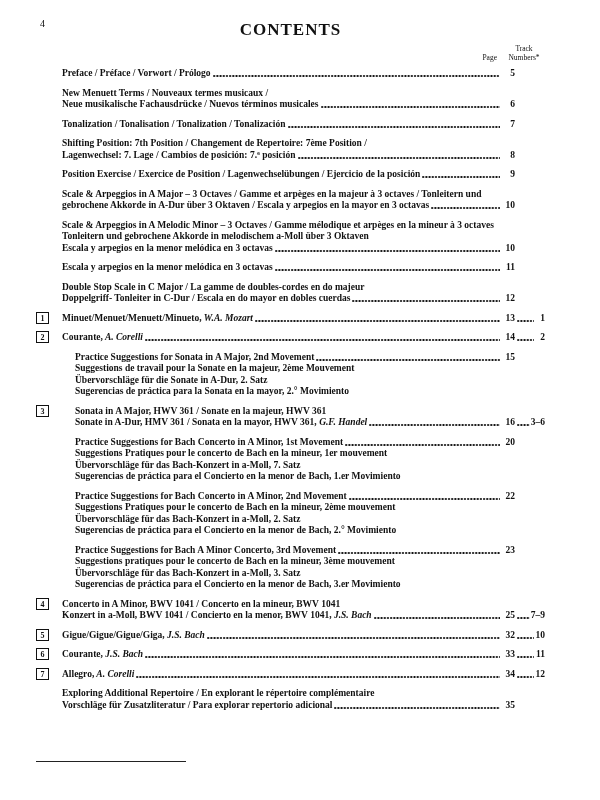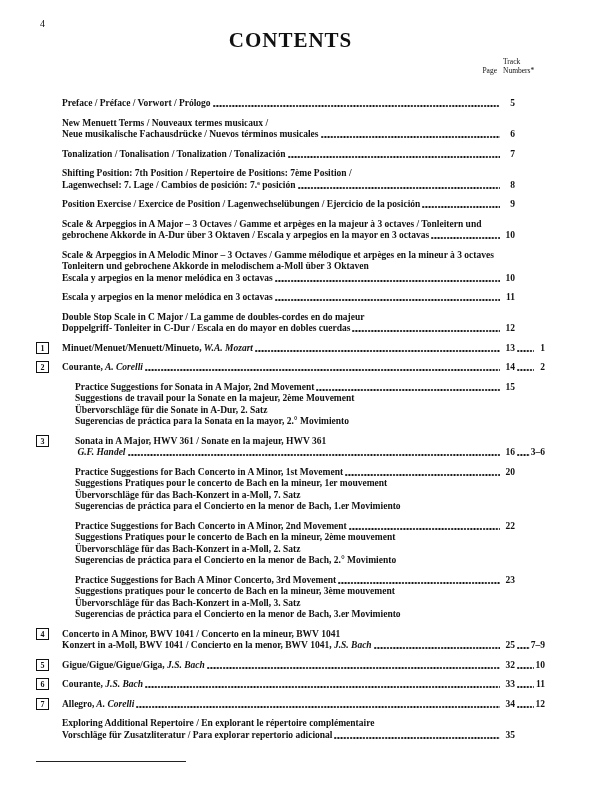--- a/index.html
+++ b/index.html
@@ -15,37 +15,37 @@
     position: relative;
     width: 600px; height: 800px;
     padding: 16px 55px 0 36px;
   }
   .folio {
     position: absolute; top: 18px; left: 40px;
     font-size: 10px;
   }
   .title {
     text-align: center;
-    font-size: 21px;
+    font-size: 17px;
     font-weight: bold;
     letter-spacing: 1px;
-    margin-top: 12px;
+    margin-top: 4px;
   }
   .col-heads {
     display: flex;
     justify-content: flex-end;
     align-items: flex-end;
     margin-top: 0px;
     height: 22px;
     font-size: 7.5px;
     line-height: 1.2;
   }
   .ch-page { text-align: left; margin-right: 6px; }
-  .ch-track { width: 42px; text-align: left; }
-  .entries { margin-top: 23px; }
+  .ch-track { width: 42px; text-align: center; }
+  .entries { margin-top: 6px; }
   .entry {
     display: flex;
     margin-bottom: 8px;
     font-weight: bold;
     font-size: 9.5px;
     line-height: 11.5px;
   }
   .box-col { width: 26px; flex: none; }
   .nbox {
     display: inline-block;
@@ -125,21 +125,21 @@
             <span class="t">Tonalization / Tonalisation / Tonalization / Tonalización</span>
             <span class="dots"></span>
             <span class="pg">7</span>
             <span class="track-area"></span>
           </div>
         </div>
       </div>
       <div class="entry">
         <div class="box-col"></div>
         <div class="body">
-          <div class="line"><span class="t">Shifting Position: 7th Position / Repertoire de Positions: 7ème Position /</span></div>
+          <div class="line"><span class="t">Shifting Position: 7th Position / Changement de Repertoire: 7ème Position /</span></div>
           <div class="line leader">
             <span class="t">Lagenwechsel: 7. Lage / Cambios de posición: 7.ª posición</span>
             <span class="dots"></span>
             <span class="pg">8</span>
             <span class="track-area"></span>
           </div>
         </div>
       </div>
       <div class="entry">
         <div class="box-col"></div>
@@ -242,20 +242,21 @@
           <div class="line"><span class="t">Suggestions de travail pour la Sonate en la majeur, 2ème Mouvement</span></div>
           <div class="line"><span class="t">Übervorschläge für die Sonate in A-Dur, 2. Satz</span></div>
           <div class="line"><span class="t">Sugerencias de práctica para la Sonata en la mayor, 2.° Movimiento</span></div>
         </div>
       </div>
       <div class="entry indent">
         <div class="box-col"><span class="nbox">3</span></div>
         <div class="body">
           <div class="line"><span class="t">Sonata in A Major, HWV 361 / Sonate en la majeur, HWV 361</span></div>
           <div class="line leader">
+            <span class="t">Sonate in A-Dur, HMV 361 / Sonata en la mayor, HWV 361,</span>
             <span class="it"> G.F. Handel</span>
             <span class="dots"></span>
             <span class="pg">16</span>
             <span class="track-area">
               <span class="dots"></span>
               <span class="tr">3–6</span>
             </span>
           </div>
         </div>
       </div>

